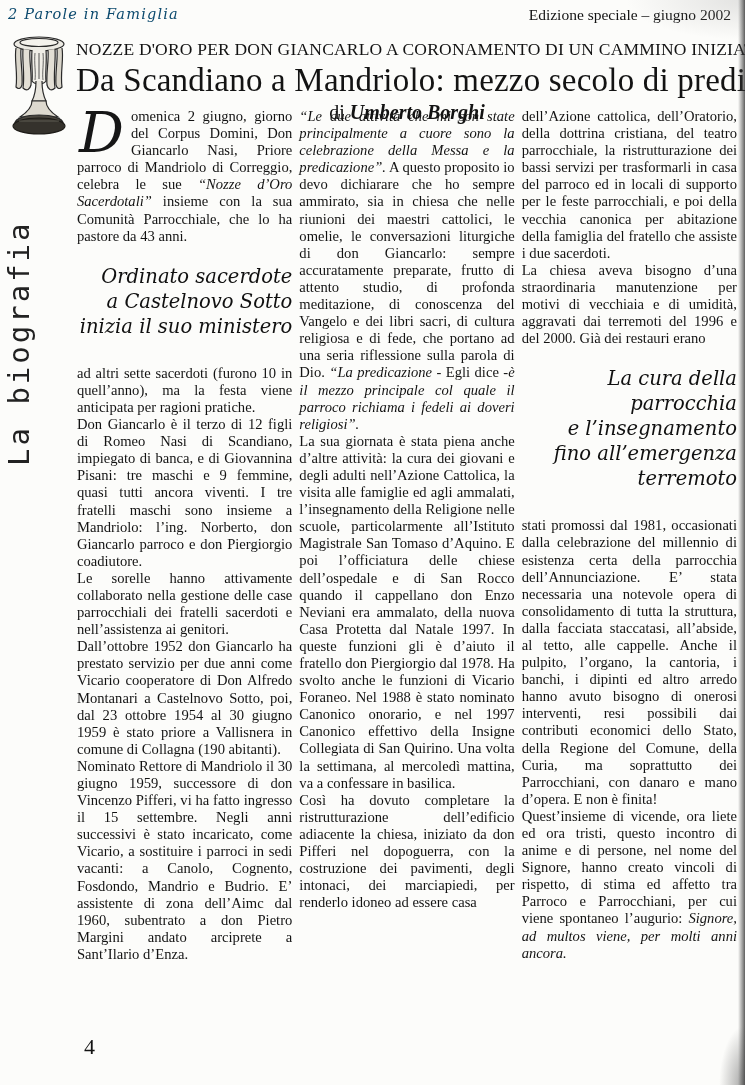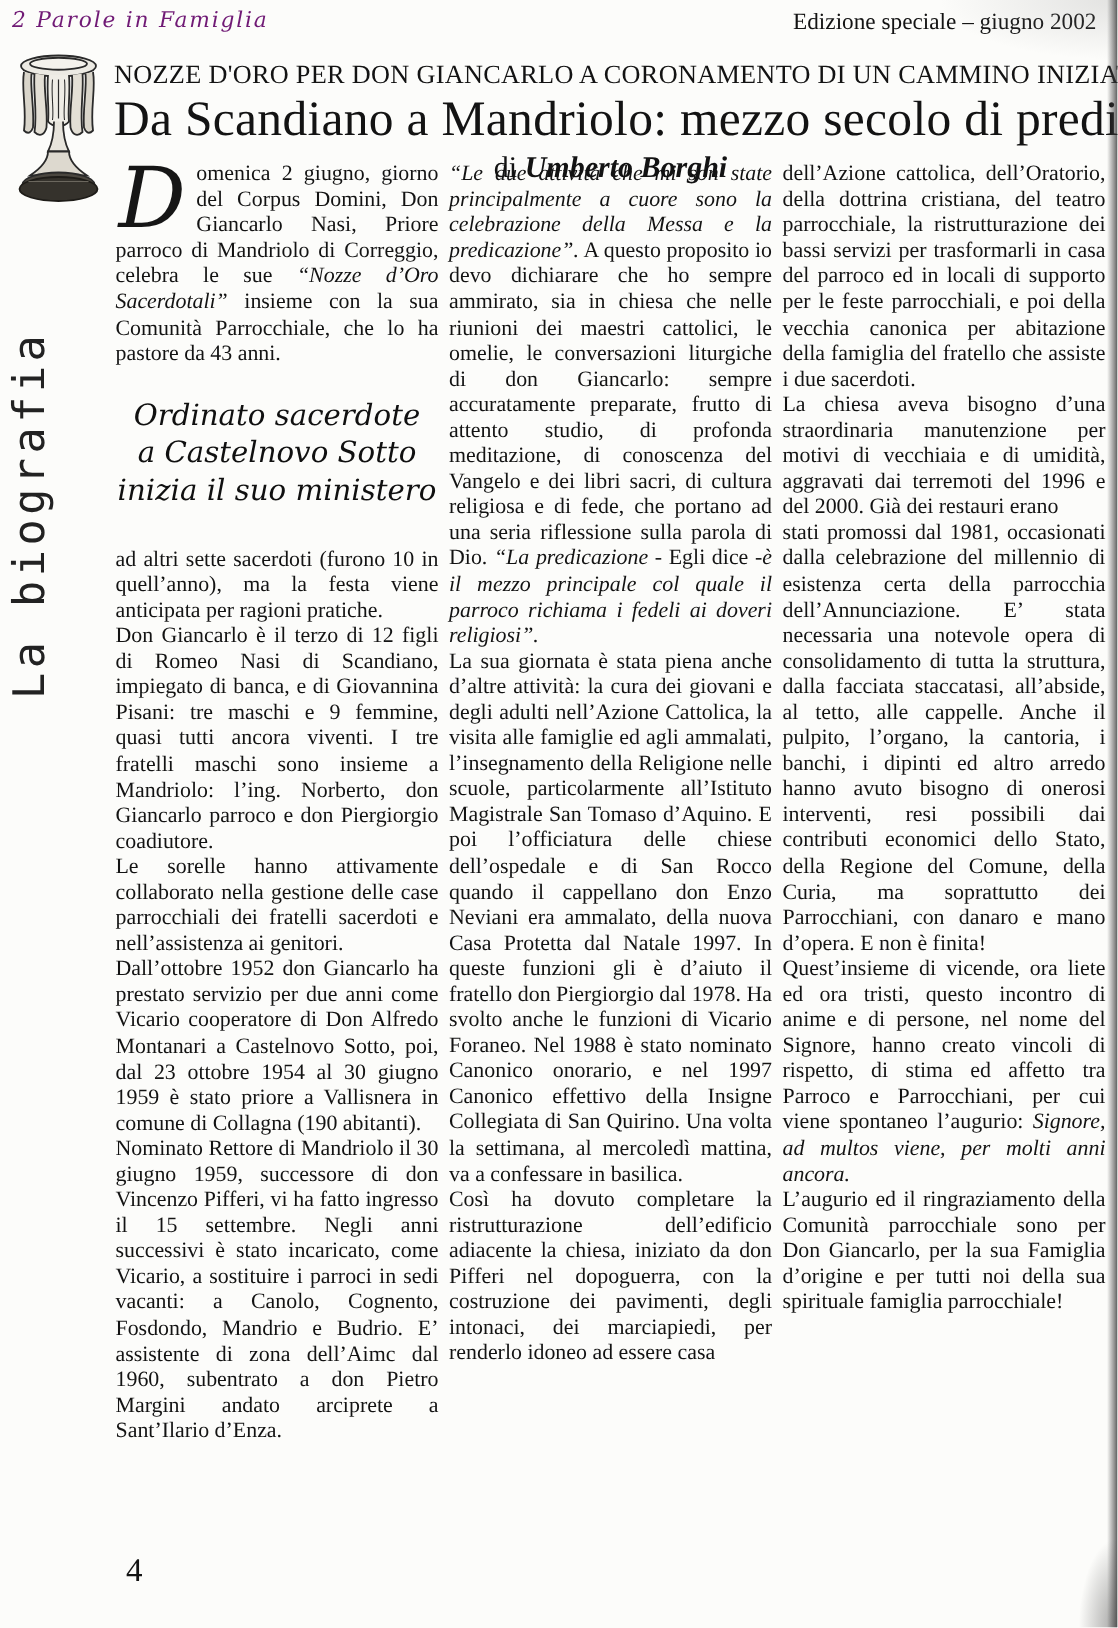--- a/index.html
+++ b/index.html
@@ -10,42 +10,42 @@
   }
   
   .edge-right { position:absolute; right:0; top:0; width:7px; height:1085px;
     background:linear-gradient(to right, rgba(120,120,120,0) 0%, rgba(60,60,60,.55) 70%, rgba(40,40,40,.75) 100%); }
   .corner-br { position:absolute; right:0; bottom:0; width:26px; height:60px;
     background:radial-gradient(ellipse at bottom right, rgba(70,70,70,.5), rgba(70,70,70,0) 70%); }
   .shade-tr { position:absolute; right:0; top:0; width:120px; height:40px;
     background:radial-gradient(ellipse at top right, rgba(150,150,150,.25), rgba(150,150,150,0) 70%); }
 
   .masthead { position:absolute; left:8px; top:6px;
-    font-family:"DejaVu Serif", serif; font-style:italic; font-size:14.5px; letter-spacing:1.2px; color:#701a75; }
+    font-family:"DejaVu Serif", serif; font-style:italic; font-size:14.5px; letter-spacing:1.2px; color:#0c4a6e; }
   .edition { position:absolute; right:14px; top:6px; font-size:15.5px; }
 
   .headline { position:absolute; left:76px; top:39px; width:662px; text-align:center; }
   .kicker { font-size:17.5px; letter-spacing:.2px; white-space:nowrap; }
   .title  { font-size:33px; line-height:36px; margin-top:2px; white-space:nowrap; letter-spacing:.2px; }
   .byline { font-size:20px; margin-top:3px; }
   .byline .author { font-style:italic; font-weight:bold; }
 
   .chalice { position:absolute; left:10px; top:33px; width:58px; height:104px; }
 
   .side-label { position:absolute; left:2px; top:166px; height:300px; width:46px;
     writing-mode:vertical-rl; transform:rotate(180deg);
     font-family:"DejaVu Sans Mono", monospace; font-size:29px; letter-spacing:3px; color:#222; }
 
   .columns { position:absolute; left:77px; top:108px; right:8px; display:flex; gap:7px; }
   .column { flex:1; min-width:0; }
   .para { margin:0; text-align:justify; font-size:14.6px; line-height:17.1px; }
   .para .it { font-style:italic; }
   .dropcap { float:left; font-family:"DejaVu Serif", serif; font-style:italic;
     font-size:56px; line-height:44px; padding:3px 7px 0 2px; color:#161616; }
-  .pullquote { font-family:"DejaVu Serif", serif; font-style:italic; text-align:center;
+  .pullquote { font-family:"DejaVu Serif", serif; font-style:italic; text-align:right;
     font-size:19.5px; line-height:25px; margin:19px 0 26px; color:#101010; }
   .pullquote div { white-space:nowrap; }
 
   .page-number { position:absolute; left:84px; top:1034px; font-size:22px; }
 </style>
 </head>
 <body>
 
 <div class="masthead">2 Parole in Famiglia</div>
 <div class="edition">Edizione speciale – giugno 2002</div>
@@ -93,23 +93,29 @@
       <p class="para"><span>Nominato Rettore di Mandriolo il 30 giugno 1959, successore di don Vincenzo Pifferi, vi ha fatto ingresso il 15 settembre. Negli anni successivi è stato incaricato, come Vicario, a sostituire i parroci in sedi vacanti: a Canolo, Cognento, Fosdondo, Mandrio e Budrio. E’ assistente di zona dell’Aimc dal 1960, subentrato a don Pietro Margini andato arciprete a Sant’Ilario d’Enza.</span></p>
     </div>
     <div class="column">
       <p class="para"><span class="it">“Le due attività che mi son state principalmente a cuore sono la celebrazione della Messa e la predicazione”.</span><span> A questo proposito io devo dichiarare che ho sempre ammirato, sia in chiesa che nelle riunioni dei maestri cattolici, le omelie, le conversazioni liturgiche di don Giancarlo: sempre accuratamente preparate, frutto di attento studio, di profonda meditazione, di conoscenza del Vangelo e dei libri sacri, di cultura religiosa e di fede, che portano ad una seria riflessione sulla parola di Dio. </span><span class="it">“La predicazione</span><span> - Egli dice -</span><span class="it">è il mezzo principale col quale il parroco richiama i fedeli ai doveri religiosi”.</span></p>
       <p class="para"><span>La sua giornata è stata piena anche d’altre attività: la cura dei giovani e degli adulti nell’Azione Cattolica, la visita alle famiglie ed agli ammalati, l’insegnamento della Religione nelle scuole, particolarmente all’Istituto Magistrale San Tomaso d’Aquino. E poi l’officiatura delle chiese dell’ospedale e di San Rocco quando il cappellano don Enzo Neviani era ammalato, della nuova Casa Protetta dal Natale 1997. In queste funzioni gli è d’aiuto il fratello don Piergiorgio dal 1978. Ha svolto anche le funzioni di Vicario Foraneo. Nel 1988 è stato nominato Canonico onorario, e nel 1997 Canonico effettivo della Insigne Collegiata di San Quirino. Una volta la settimana, al mercoledì mattina, va a confessare in basilica.</span></p>
       <p class="para"><span>Così ha dovuto completare la ristrutturazione dell’edificio adiacente la chiesa, iniziato da don Pifferi nel dopoguerra, con la costruzione dei pavimenti, degli intonaci, dei marciapiedi, per renderlo idoneo ad essere casa</span></p>
     </div>
     <div class="column">
       <p class="para"><span>dell’Azione cattolica, dell’Oratorio, della dottrina cristiana, del teatro parrocchiale, la ristrutturazione dei bassi servizi per trasformarli in casa del parroco ed in locali di supporto per le feste parrocchiali, e poi della vecchia canonica per abitazione della famiglia del fratello che assiste i due sacerdoti.</span></p>
       <p class="para"><span>La chiesa aveva bisogno d’una straordinaria manutenzione per motivi di vecchiaia e di umidità, aggravati dai terremoti del 1996 e del 2000. Già dei restauri erano</span></p>
+      <div class="pullquote">
+        <div>La cura della</div>
+        <div>parrocchia</div>
+        <div>e l’insegnamento</div>
+        <div>fino all’emergenza</div>
+        <div>terremoto</div>
+      </div>
       <p class="para"><span>stati promossi dal 1981, occasionati dalla celebrazione del millennio di esistenza certa della parrocchia dell’Annunciazione. E’ stata necessaria una notevole opera di consolidamento di tutta la struttura, dalla facciata staccatasi, all’abside, al tetto, alle cappelle. Anche il pulpito, l’organo, la cantoria, i banchi, i dipinti ed altro arredo hanno avuto bisogno di onerosi interventi, resi possibili dai contributi economici dello Stato, della Regione del Comune, della Curia, ma soprattutto dei Parrocchiani, con danaro e mano d’opera. E non è finita!</span></p>
       <p class="para"><span>Quest’insieme di vicende, ora liete ed ora tristi, questo incontro di anime e di persone, nel nome del Signore, hanno creato vincoli di rispetto, di stima ed affetto tra Parroco e Parrocchiani, per cui viene spontaneo l’augurio: </span><span class="it">Signore, ad multos viene, per molti anni ancora.</span></p>
-      <p class="para"><span>L’augurio ed il ringraziamento della Comunità parrocchiale sono per Don Giancarlo, per la sua Famiglia d’origine e per tutti noi della sua spirituale famiglia parrocchiale!</span></p>
     </div>
   </div>
 
 <div class="page-number">4</div>
 
 <div class="shade-tr"></div>
 <div class="edge-right"></div>
 <div class="corner-br"></div>
 
 </body></html>

